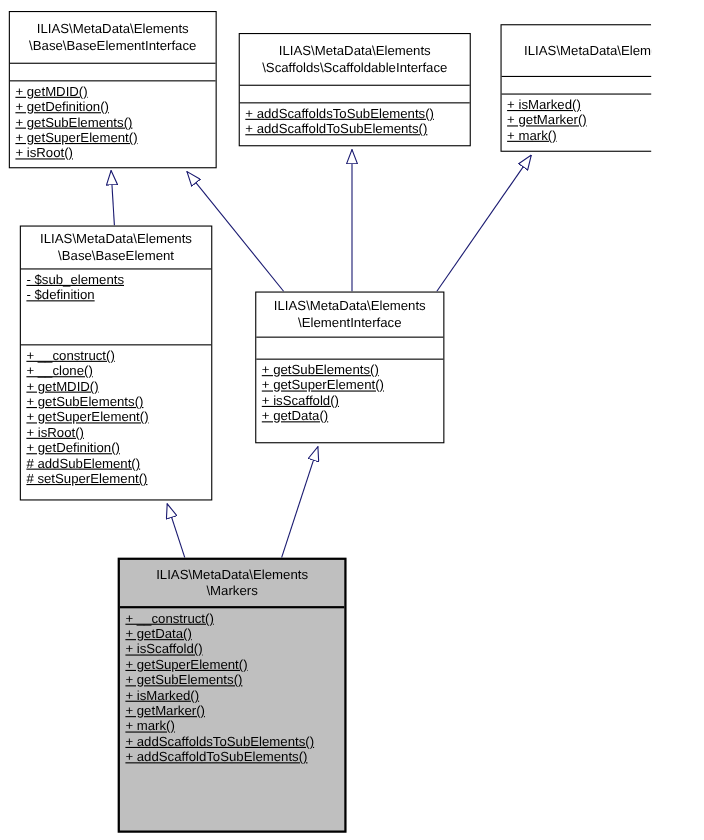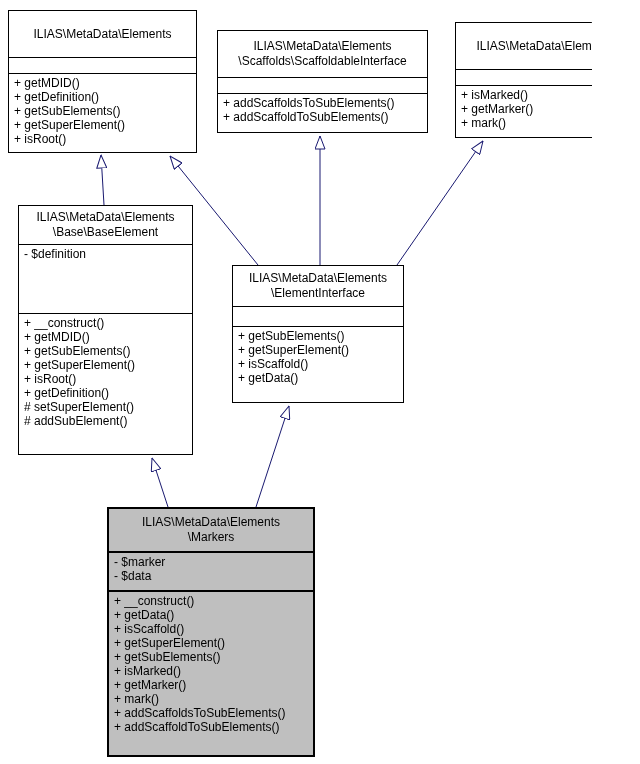--- a/index.html
+++ b/index.html
@@ -31,21 +31,21 @@
   .uml-box.highlight {
     background: #bfbfbf;
     border-width: 2px;
     cursor: default;
   }
   .sec {
     box-sizing: border-box;
     overflow: hidden;
     flex: 0 0 auto;
   }
-  .sec + .sec { border-top: 1px solid #000000; }
+  .sec + .sec { border-top: 1px solid #000000; text-decoration: underline; }
   .highlight > .sec + .sec { border-top-width: 2px; }
   .sec.title {
     display: flex;
     flex-direction: column;
     justify-content: center;
     align-items: center;
     text-align: center;
     font-size: 12px;
     line-height: 15px;
     white-space: nowrap;
@@ -75,20 +75,21 @@
         <line x1="320" y1="265" x2="320" y2="136" stroke="#191970" stroke-width="1" marker-end="url(#hollow-arrow)"></line>
         <line x1="397" y1="265" x2="483" y2="141" stroke="#191970" stroke-width="1" marker-end="url(#hollow-arrow)"></line>
         <line x1="168" y1="507" x2="152" y2="458" stroke="#191970" stroke-width="1" marker-end="url(#hollow-arrow)"></line>
         <line x1="256" y1="507" x2="289" y2="406" stroke="#191970" stroke-width="1" marker-end="url(#hollow-arrow)"></line>
       </g>
   </svg>
   <div id="nodes">
       <div class="uml-box" style="left: 8px; top: 10px; width: 189px; height: 143px;">
         <div class="sec title" style="height: 46px;">
           <div>ILIAS\MetaData\Elements</div>
+          <div>\Base\BaseElementInterface</div>
         </div>
         <div class="sec members attrs" style="height: 16px;"></div>
         <div class="sec members methods">
           <div>+ getMDID()</div>
           <div>+ getDefinition()</div>
           <div>+ getSubElements()</div>
           <div>+ getSuperElement()</div>
           <div>+ isRoot()</div>
         </div>
       </div>
@@ -113,55 +114,53 @@
           <div>+ getMarker()</div>
           <div>+ mark()</div>
         </div>
       </div>
       <div class="uml-box" style="left: 18px; top: 205px; width: 175px; height: 250px;">
         <div class="sec title" style="height: 38px;">
           <div>ILIAS\MetaData\Elements</div>
           <div>\Base\BaseElement</div>
         </div>
         <div class="sec members attrs" style="height: 69px;">
+          <div>- $sub_elements</div>
           <div>- $definition</div>
         </div>
         <div class="sec members methods">
           <div>+ __construct()</div>
+          <div>+ __clone()</div>
           <div>+ getMDID()</div>
           <div>+ getSubElements()</div>
           <div>+ getSuperElement()</div>
           <div>+ isRoot()</div>
           <div>+ getDefinition()</div>
+          <div># addSubElement()</div>
           <div># setSuperElement()</div>
-          <div># addSubElement()</div>
         </div>
       </div>
       <div class="uml-box" style="left: 232px; top: 265px; width: 172px; height: 138px;">
         <div class="sec title" style="height: 40px;">
           <div>ILIAS\MetaData\Elements</div>
           <div>\ElementInterface</div>
         </div>
         <div class="sec members attrs" style="height: 20px;"></div>
         <div class="sec members methods">
           <div>+ getSubElements()</div>
           <div>+ getSuperElement()</div>
           <div>+ isScaffold()</div>
           <div>+ getData()</div>
         </div>
       </div>
       <div class="uml-box highlight" style="left: 107px; top: 507px; width: 208px; height: 250px;">
         <div class="sec title" style="height: 42px;">
           <div>ILIAS\MetaData\Elements</div>
           <div>\Markers</div>
         </div>
-        <div class="sec members attrs" style="height: 39px;">
-          <div>- $marker</div>
-          <div>- $data</div>
-        </div>
         <div class="sec members methods">
           <div>+ __construct()</div>
           <div>+ getData()</div>
           <div>+ isScaffold()</div>
           <div>+ getSuperElement()</div>
           <div>+ getSubElements()</div>
           <div>+ isMarked()</div>
           <div>+ getMarker()</div>
           <div>+ mark()</div>
           <div>+ addScaffoldsToSubElements()</div>

